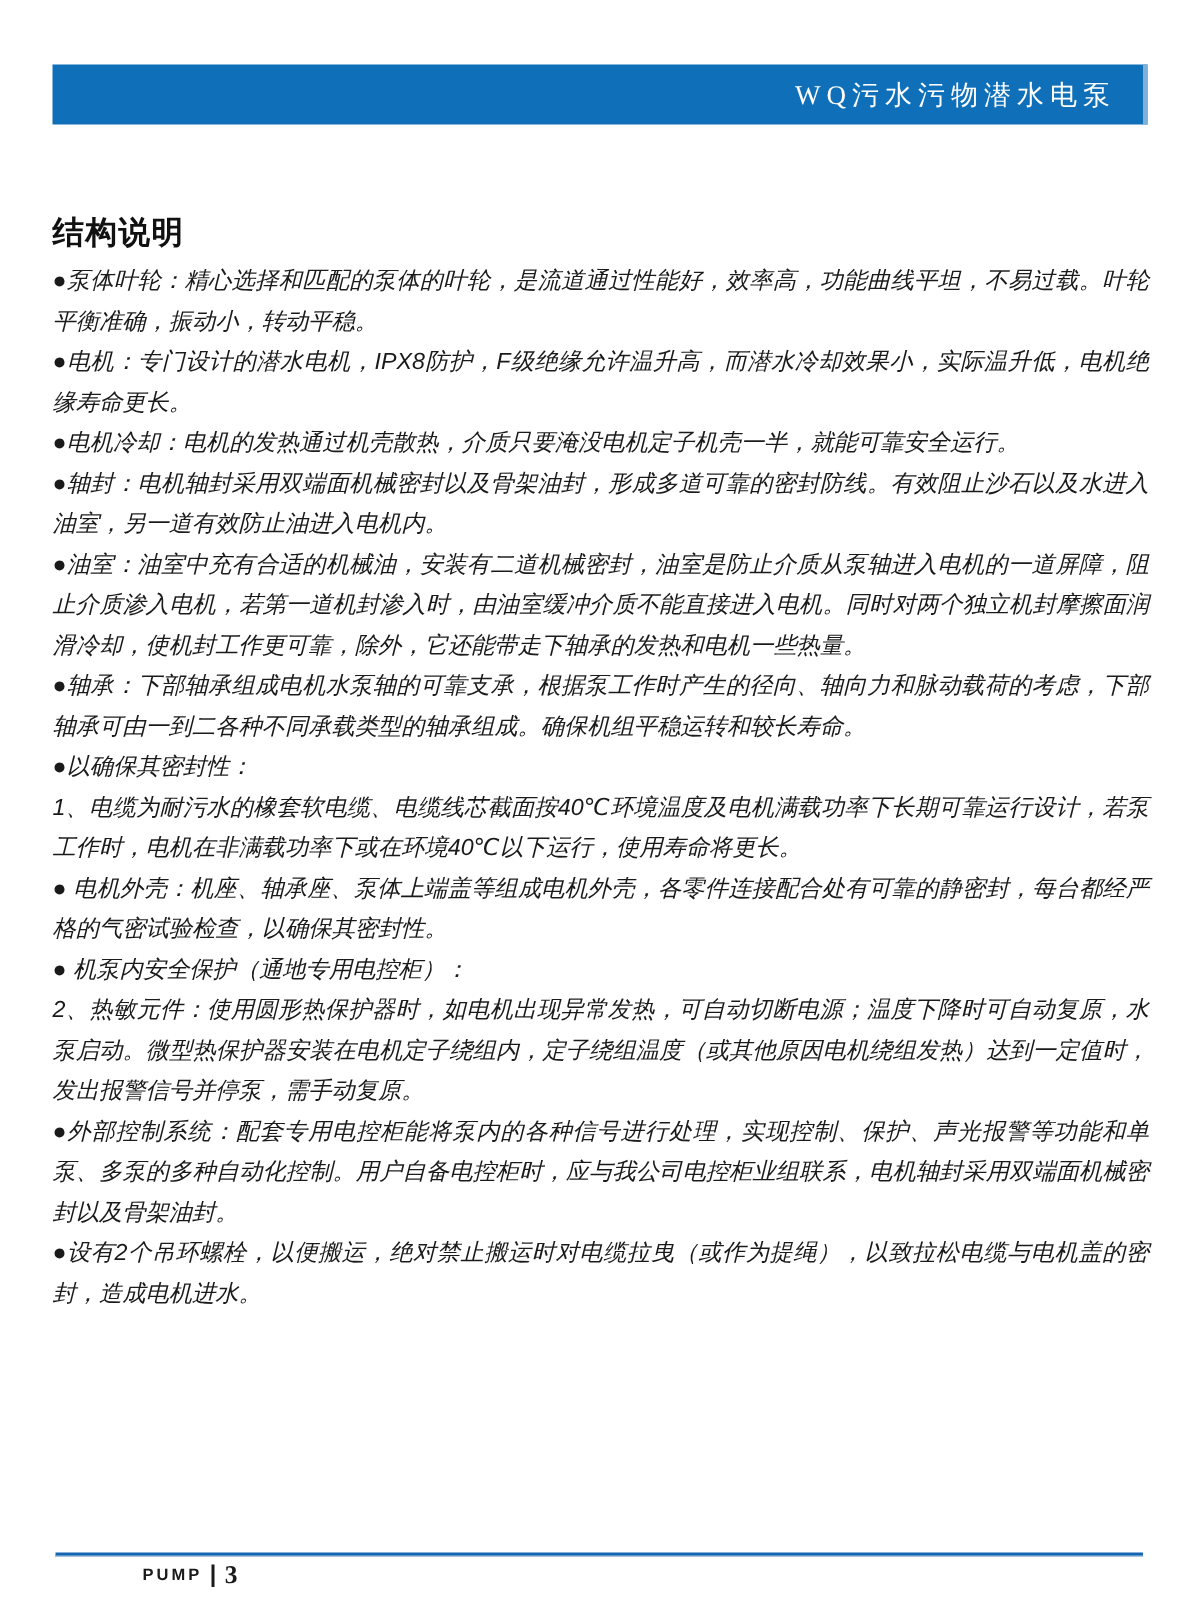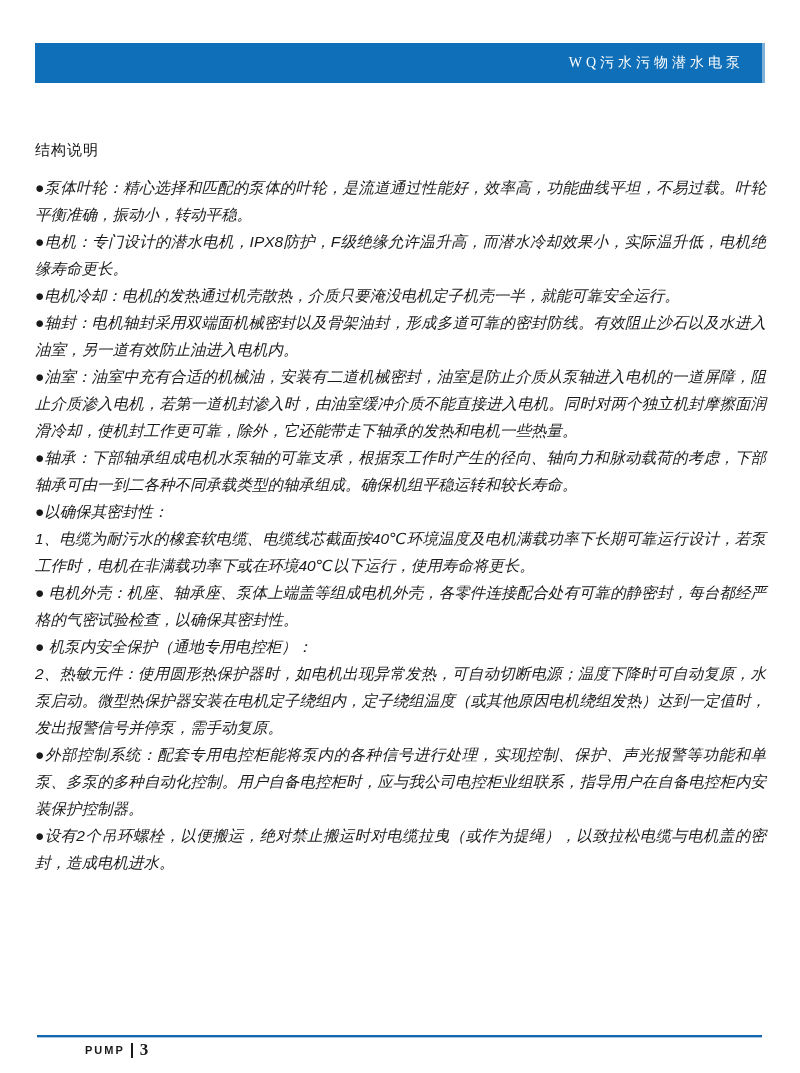--- a/index.html
+++ b/index.html
@@ -22,32 +22,32 @@
     background: #0f6fb8;
     border-right: 3px solid #7fb0d8;
     display: flex;
     align-items: center;
     justify-content: flex-end;
     padding-right: 18px;
   }
   .banner-title {
     color: #ffffff;
     font-family: "Liberation Serif", "DejaVu Serif", serif;
-    font-size: 14px;
+    font-size: 18px;
     letter-spacing: 4px;
     white-space: nowrap;
   }
 
   
   .page-title {
     position: absolute;
     left: 35px;
     top: 141px;
-    font-size: 15px;
-    font-weight: normal;
+    font-size: 21px;
+    font-weight: bold;
     color: #111111;
     letter-spacing: 1px;
   }
 
   
   .content {
     position: absolute;
     left: 35px;
     top: 174px;
     width: 731px;
@@ -78,20 +78,21 @@
     top: 1041px;
     display: flex;
     align-items: center;
     height: 18px;
   }
   .footer-brand {
     font-size: 11px;
     font-weight: bold;
     letter-spacing: 2px;
     color: #1a1a1a;
+    margin-left: 10px;
   }
   .footer-divider {
     width: 2px;
     height: 15px;
     background: #1a1a1a;
     margin: 0 7px 0 6px;
   }
   .footer-page {
     font-family: "Liberation Serif", "DejaVu Serif", serif;
     font-size: 17px;
@@ -113,21 +114,21 @@
   <p>●电机：专门设计的潜水电机，IPX8防护，F级绝缘允许温升高，而潜水冷却效果小，实际温升低，电机绝缘寿命更长。</p>
   <p>●电机冷却：电机的发热通过机壳散热，介质只要淹没电机定子机壳一半，就能可靠安全运行。</p>
   <p>●轴封：电机轴封采用双端面机械密封以及骨架油封，形成多道可靠的密封防线。有效阻止沙石以及水进入油室，另一道有效防止油进入电机内。</p>
   <p>●油室：油室中充有合适的机械油，安装有二道机械密封，油室是防止介质从泵轴进入电机的一道屏障，阻止介质渗入电机，若第一道机封渗入时，由油室缓冲介质不能直接进入电机。同时对两个独立机封摩擦面润滑冷却，使机封工作更可靠，除外，它还能带走下轴承的发热和电机一些热量。</p>
   <p>●轴承：下部轴承组成电机水泵轴的可靠支承，根据泵工作时产生的径向、轴向力和脉动载荷的考虑，下部轴承可由一到二各种不同承载类型的轴承组成。确保机组平稳运转和较长寿命。</p>
   <p>●以确保其密封性：</p>
   <p>1、电缆为耐污水的橡套软电缆、电缆线芯截面按40℃环境温度及电机满载功率下长期可靠运行设计，若泵工作时，电机在非满载功率下或在环境40℃以下运行，使用寿命将更长。</p>
   <p>● 电机外壳：机座、轴承座、泵体上端盖等组成电机外壳，各零件连接配合处有可靠的静密封，每台都经严格的气密试验检查，以确保其密封性。</p>
   <p>● 机泵内安全保护（通地专用电控柜）：</p>
   <p>2、热敏元件：使用圆形热保护器时，如电机出现异常发热，可自动切断电源；温度下降时可自动复原，水泵启动。微型热保护器安装在电机定子绕组内，定子绕组温度（或其他原因电机绕组发热）达到一定值时，发出报警信号并停泵，需手动复原。</p>
-  <p>●外部控制系统：配套专用电控柜能将泵内的各种信号进行处理，实现控制、保护、声光报警等功能和单泵、多泵的多种自动化控制。用户自备电控柜时，应与我公司电控柜业组联系，指导用户在自备电控柜内安装保护控制器。</p>
+  <p>●外部控制系统：配套专用电控柜能将泵内的各种信号进行处理，实现控制、保护、声光报警等功能和单泵、多泵的多种自动化控制。用户自备电控柜时，应与我公司电控柜业组联系，电机轴封采用双端面机械密封以及骨架油封。</p>
   <p>●设有2个吊环螺栓，以便搬运，绝对禁止搬运时对电缆拉曳（或作为提绳），以致拉松电缆与电机盖的密封，造成电机进水。</p>
 </div>
 
 <div class="footer-rule"></div>
 
 <div class="footer">
   <span class="footer-brand">PUMP</span>
   <span class="footer-divider"></span>
   <span class="footer-page">3</span>
 </div>

